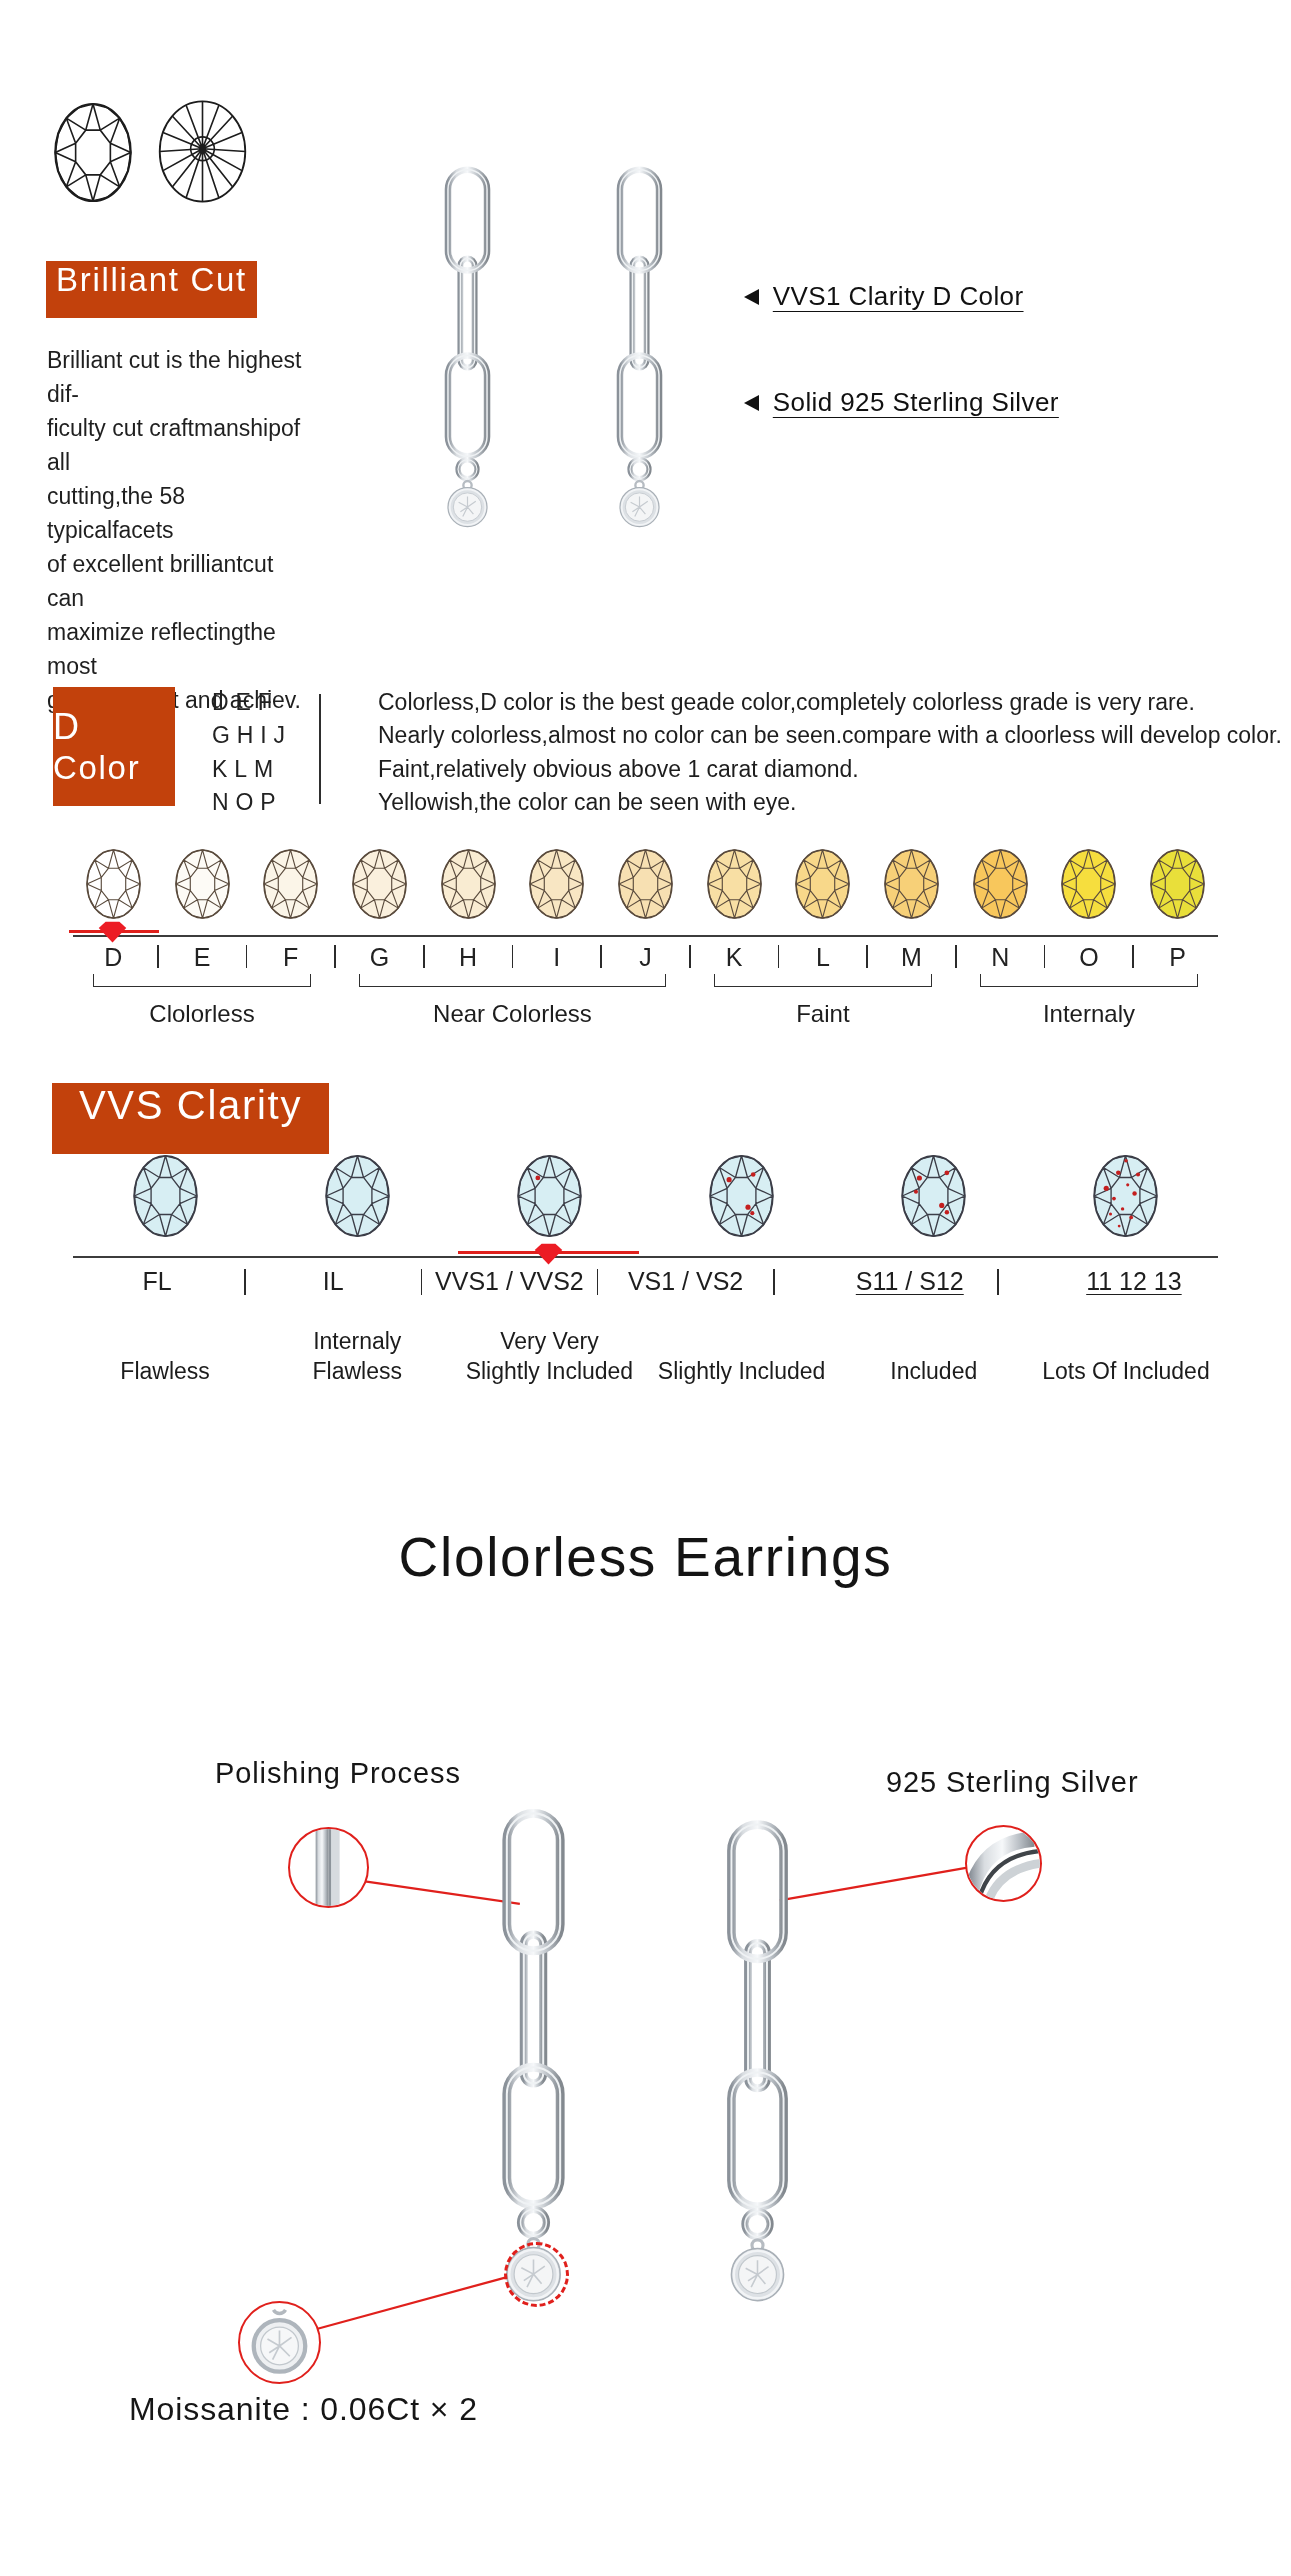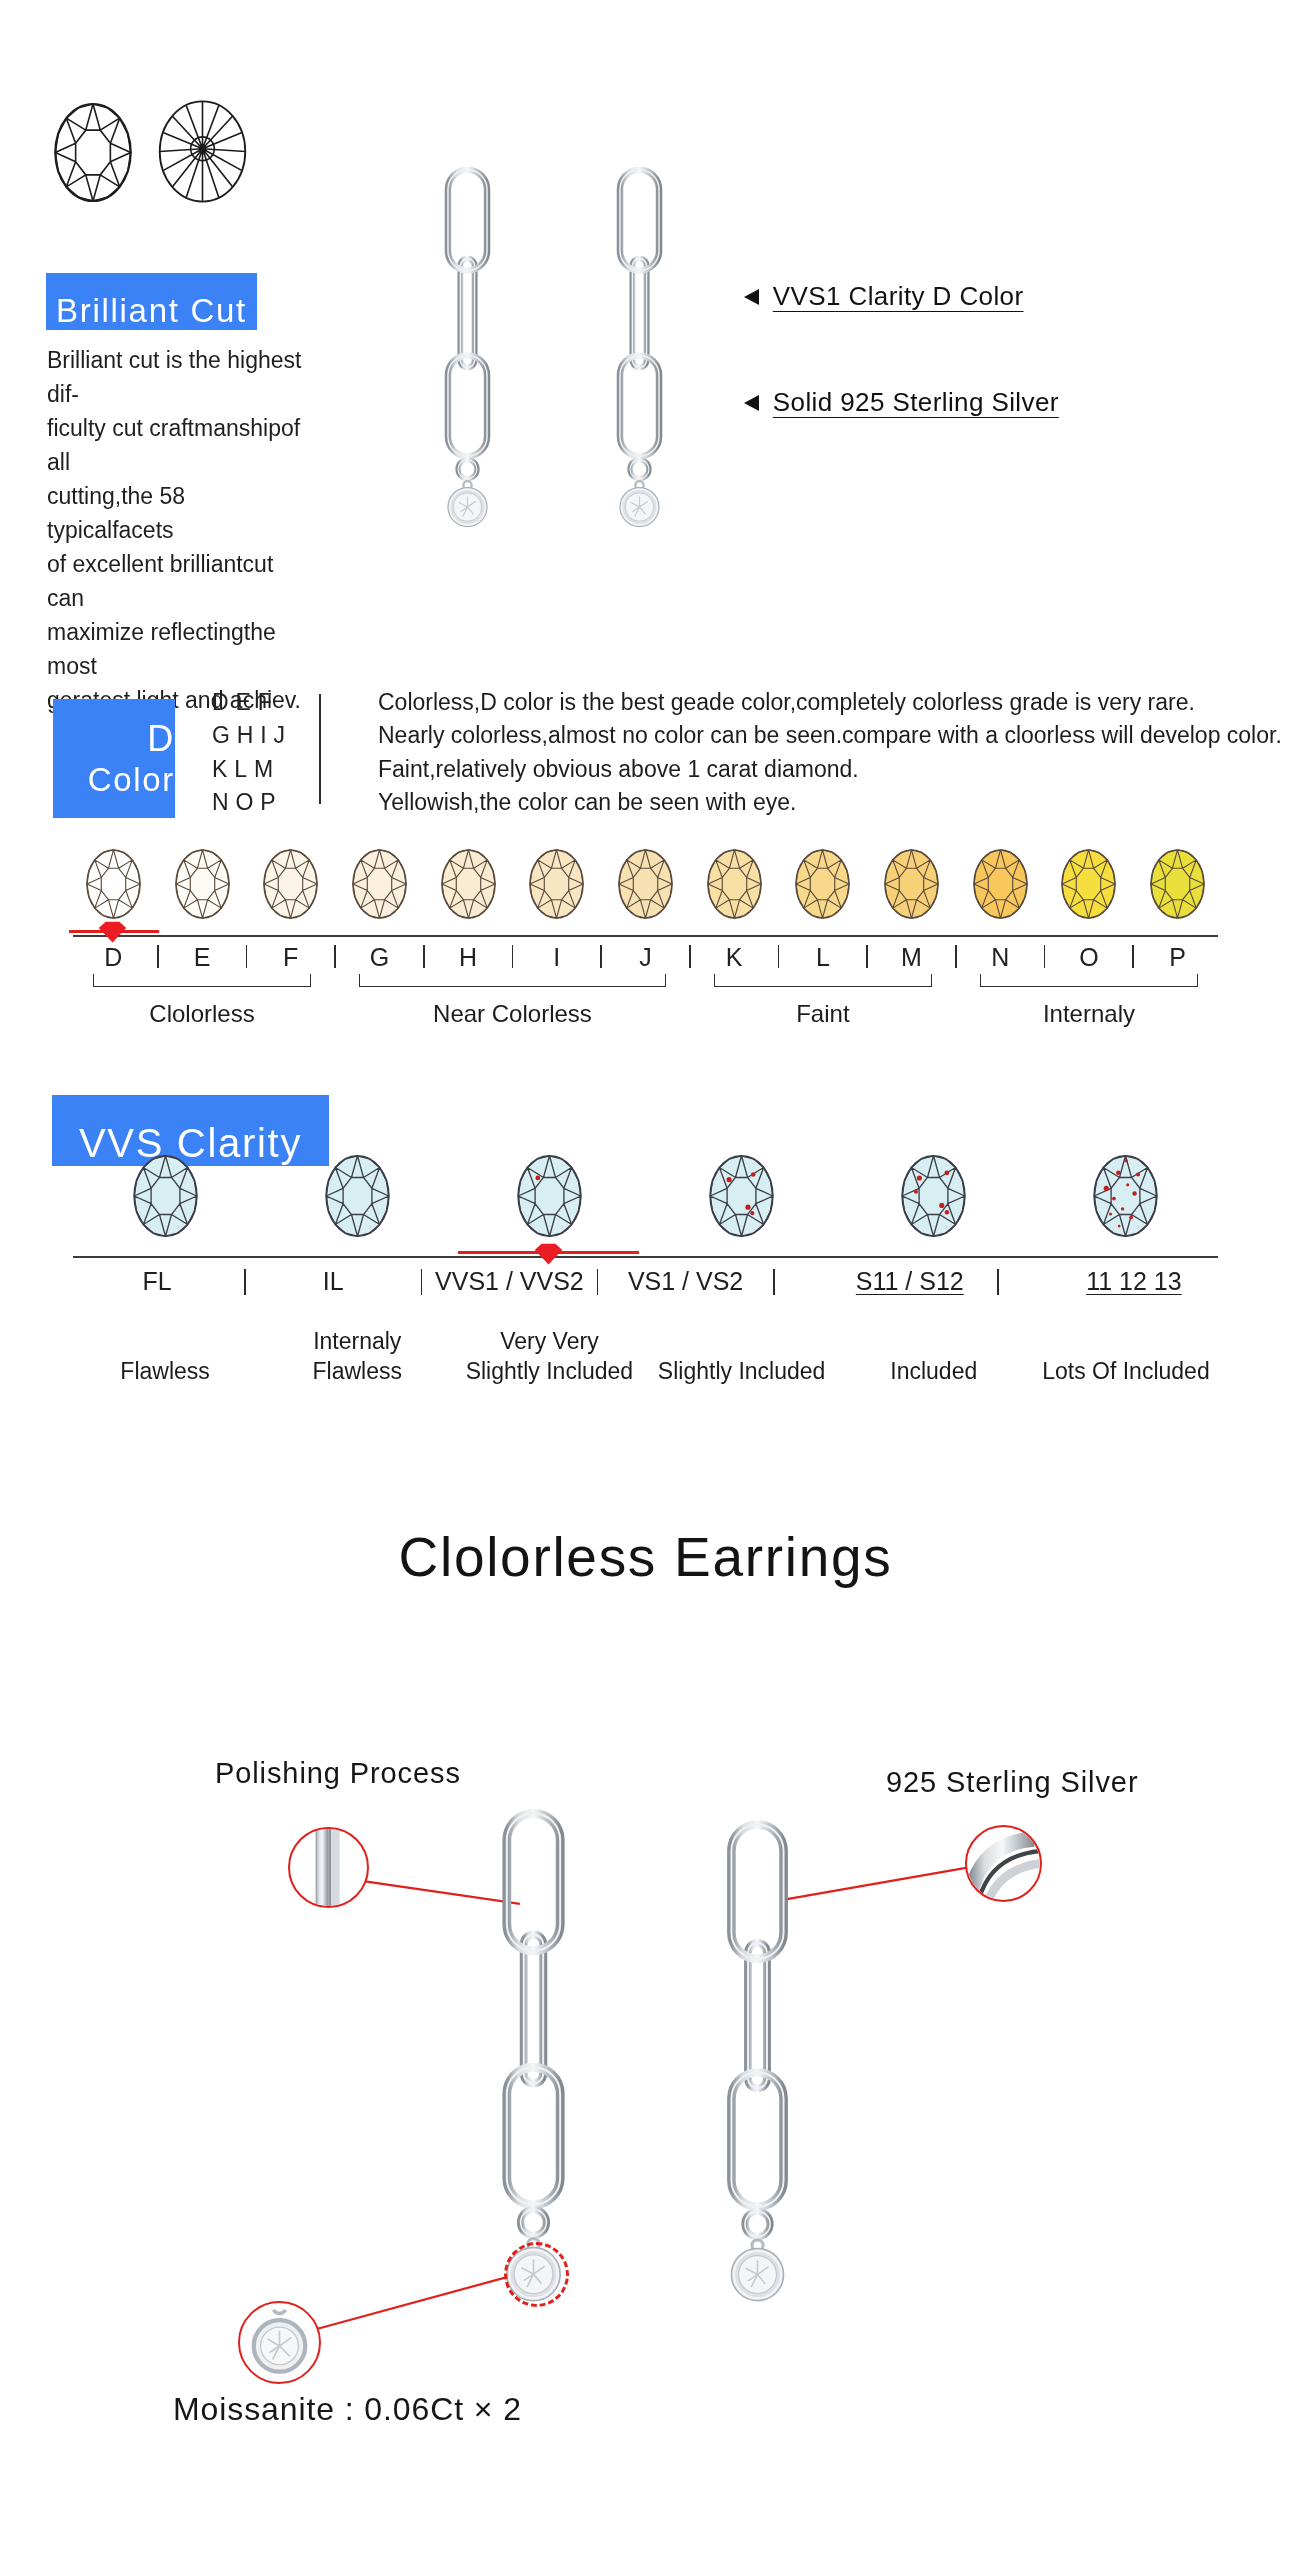--- a/index.html
+++ b/index.html
@@ -1,21 +1,21 @@
 <!DOCTYPE html>
 <html style="font-size:13.8px"><head>
 <meta charset="utf-8">
 <style>
   html,body{margin:0;padding:0;background:#fff;}
   #canvas{position:relative;width:1291px;height:2576px;background:#fff;overflow:hidden;
           font-family:"Liberation Sans",sans-serif;color:#1c1c1c;}
   .abs{position:absolute;}
   
-  .black-box{background:#3b82f6;color:#fff;display:flex;align-items:flex-end;justify-content:center;
-             letter-spacing:1.7px;margin-top:12px;}
+  .black-box{background:#c2410c;color:#fff;display:flex;align-items:flex-start;justify-content:center;
+             letter-spacing:1.7px;}
   #brilliant-box{left:46px;top:261px;width:211px;height:57px;font-size:33px;}
   #desc-para{left:47px;top:343px;width:258px;font-size:23px;line-height:34px;color:#1f1f1f;}
   .bullet-row{position:absolute;left:744px;display:flex;align-items:center;gap:13.8px;}
   .tri-left{width:0;height:0;border-top:8.6px solid transparent;border-bottom:8.6px solid transparent;
             border-right:15.5px solid #111;}
   .bullet-text{font-size:26px;color:#111;text-decoration:underline;text-underline-offset:6px;
                text-decoration-thickness:1.3px;letter-spacing:0.4px;}
   
   #dcolor-box{left:53px;top:687px;width:122px;height:119px;flex-direction:column;gap:5.2px;}
   #dcolor-box .l1{font-size:36px;line-height:36px;}
@@ -40,21 +40,21 @@
   .cl-code.u{text-decoration:underline;text-underline-offset:4.3px;text-decoration-thickness:1.3px;padding-left:48px;}
   .cl-desc{flex:1;display:flex;flex-direction:column;justify-content:flex-end;align-items:center;
            font-size:23px;line-height:30px;color:#1c1c1c;text-align:center;}
   .incl{position:absolute;left:50%;top:0;transform:translateX(-50%);}
   
   #main-title{left:0;top:1525px;width:1291px;text-align:center;font-size:55px;letter-spacing:1.7px;color:#141414;}
   
   .callout-label{position:absolute;font-size:29px;color:#161616;letter-spacing:0.9px;}
   .mag-circle{position:absolute;border-radius:50%;background:#fff;overflow:hidden;}
   .dashed-circle{position:absolute;border-radius:50%;}
-  #moiss-label{font-size:32px;margin-left:44px;}
+  #moiss-label{font-size:32px;}
 </style>
 </head>
 <body>
 
 <div id="canvas">
 
   <svg width="0" height="0" style="position:absolute" aria-hidden="true">
     <defs>
       <linearGradient id="gSilver" x1="0" y1="0" x2="1" y2="0">
         <stop offset="0" stop-color="#8b929a"></stop>

